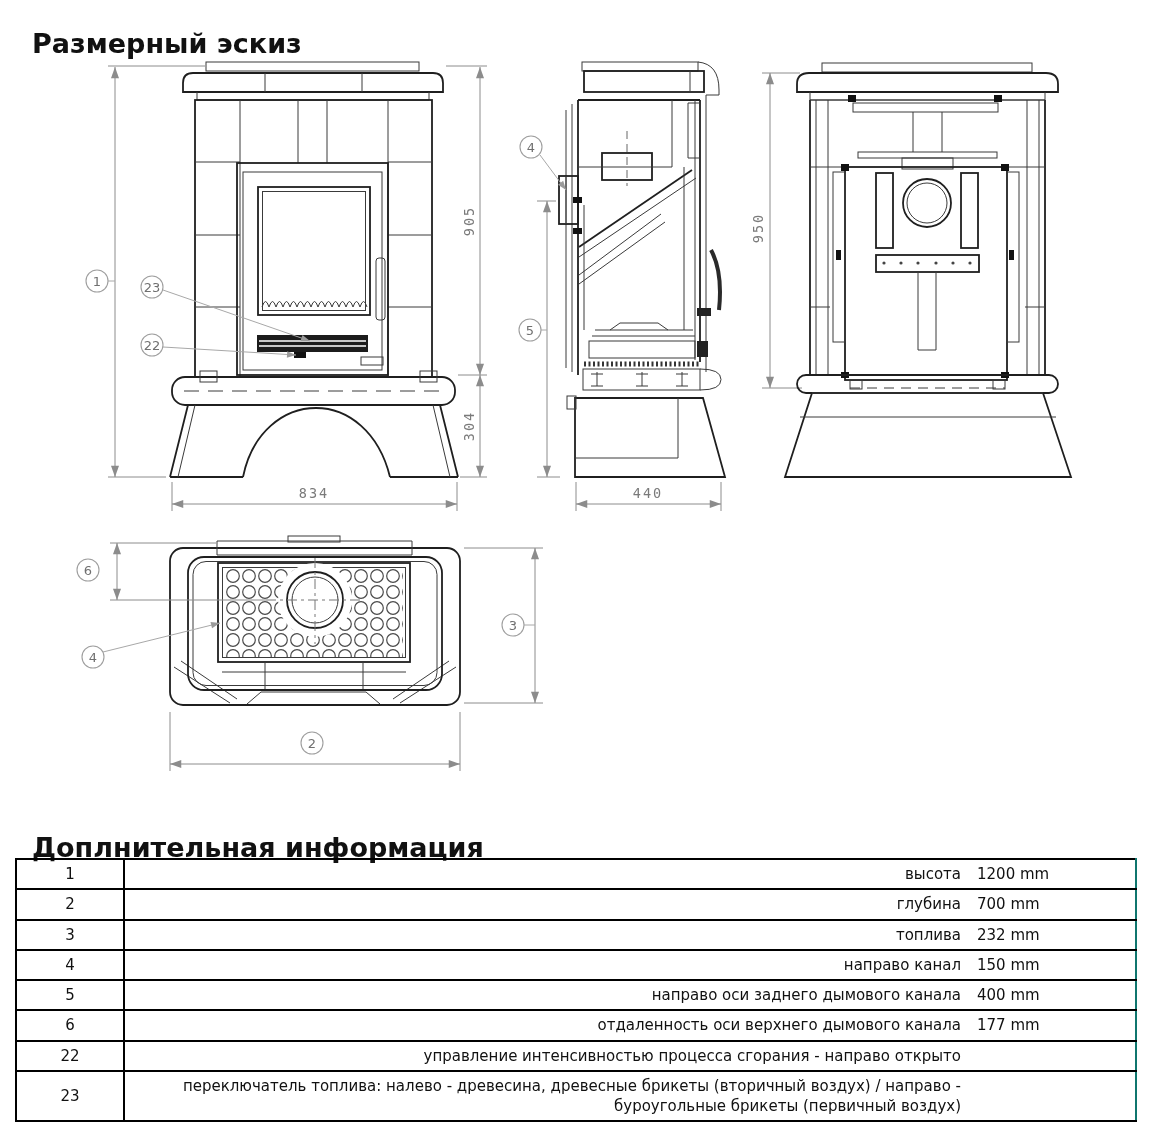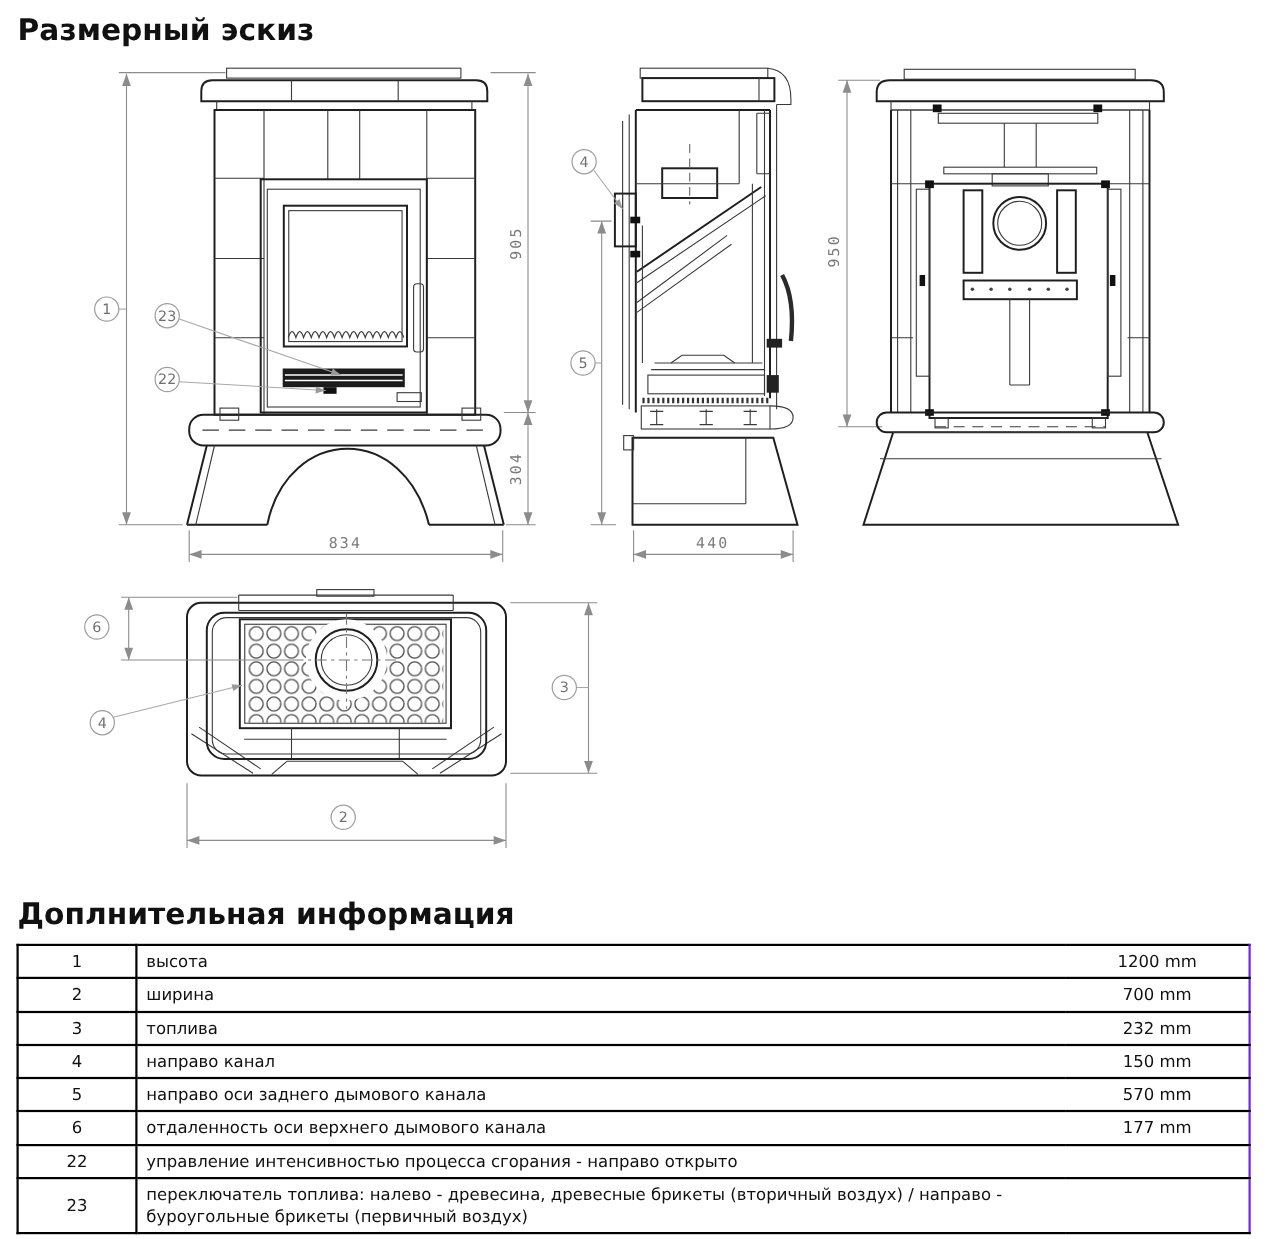--- a/index.html
+++ b/index.html
@@ -1,37 +1,37 @@
 <!DOCTYPE html>
 <html><head>
 <meta charset="utf-8">
 <style>
   html,body{margin:0;padding:0;background:#fff;}
   .page{position:relative;width:1158px;height:1126px;background:#fff;overflow:hidden;
         font-family:"DejaVu Sans",sans-serif;color:#111;}
-  .h-title{position:absolute;left:16px;margin:0;font-size:27px;font-weight:700;color:#111;
+  .h-title{position:absolute;left:16px;margin:16px;font-size:27px;font-weight:700;color:#111;
            font-family:"DejaVu Sans",sans-serif;}
   #title1{top:12px;}
   #title2{top:816px;text-align:right;}
   svg.draw{position:absolute;left:0;top:0;}
   
   .o2{stroke:#1f1f1f;stroke-width:1.8;fill:none;}
   .o1{stroke:#3a3a3a;stroke-width:1;fill:none;}
   .dim{stroke:#8c8c8c;stroke-width:1;fill:none;}
   .lead{stroke:#a8a8a8;stroke-width:1;fill:none;}
   .dimtext{fill:#7a7a7a;font-family:"DejaVu Sans Mono",monospace;font-size:13.5px;letter-spacing:2px;}
   .ctext{fill:#707070;font-family:"DejaVu Sans",sans-serif;font-size:13px;}
   .ccircle{fill:#fff;stroke:#9e9e9e;stroke-width:1.1;}
   
   .info-table{position:absolute;left:15px;top:858px;width:1122px;border-collapse:collapse;
               font-size:15px;color:#111;table-layout:fixed;}
   .info-table td{border-top:2px solid #000;border-bottom:2px solid #000;padding:4px 8px;vertical-align:middle;line-height:1.35;}
   .info-table td.num{width:90px;text-align:center;border-left:2px solid #000;border-right:2px solid #000;}
-  .info-table td.lbl{border-right:none;}
-  .info-table td.val{width:150px;text-align:center;border-left:none;border-right:2px solid #6d28d9;white-space:nowrap;}
+  .info-table td.lbl{border-right:none;text-align:right;}
+  .info-table td.val{width:150px;text-align:left;border-left:none;border-right:2px solid #0f766e;white-space:nowrap;}
 </style>
 </head>
 <body>
 
 <div class="page">
 
   <h1 class="h-title" id="title1">Размерный эскиз</h1>
 
   <svg class="draw" width="1158" height="790" viewBox="0 0 1158 790">
     <defs>
@@ -268,37 +268,37 @@
 
   <table class="info-table">
     <tbody>
       <tr>
         <td class="num">1</td>
         <td class="lbl">высота</td>
         <td class="val">1200 mm</td>
       </tr>
       <tr>
         <td class="num">2</td>
-        <td class="lbl">ширина</td>
+        <td class="lbl">глубина</td>
         <td class="val">700 mm</td>
       </tr>
       <tr>
         <td class="num">3</td>
         <td class="lbl">топлива</td>
         <td class="val">232 mm</td>
       </tr>
       <tr>
         <td class="num">4</td>
         <td class="lbl">направо канал</td>
         <td class="val">150 mm</td>
       </tr>
       <tr>
         <td class="num">5</td>
         <td class="lbl">направо оси заднего дымового канала</td>
-        <td class="val">570 mm</td>
+        <td class="val">400 mm</td>
       </tr>
       <tr>
         <td class="num">6</td>
         <td class="lbl">отдаленность оси верхнего дымового канала</td>
         <td class="val">177 mm</td>
       </tr>
       <tr>
         <td class="num">22</td>
         <td class="lbl">управление интенсивностью процесса сгорания - направо открыто</td>
         <td class="val"></td>

